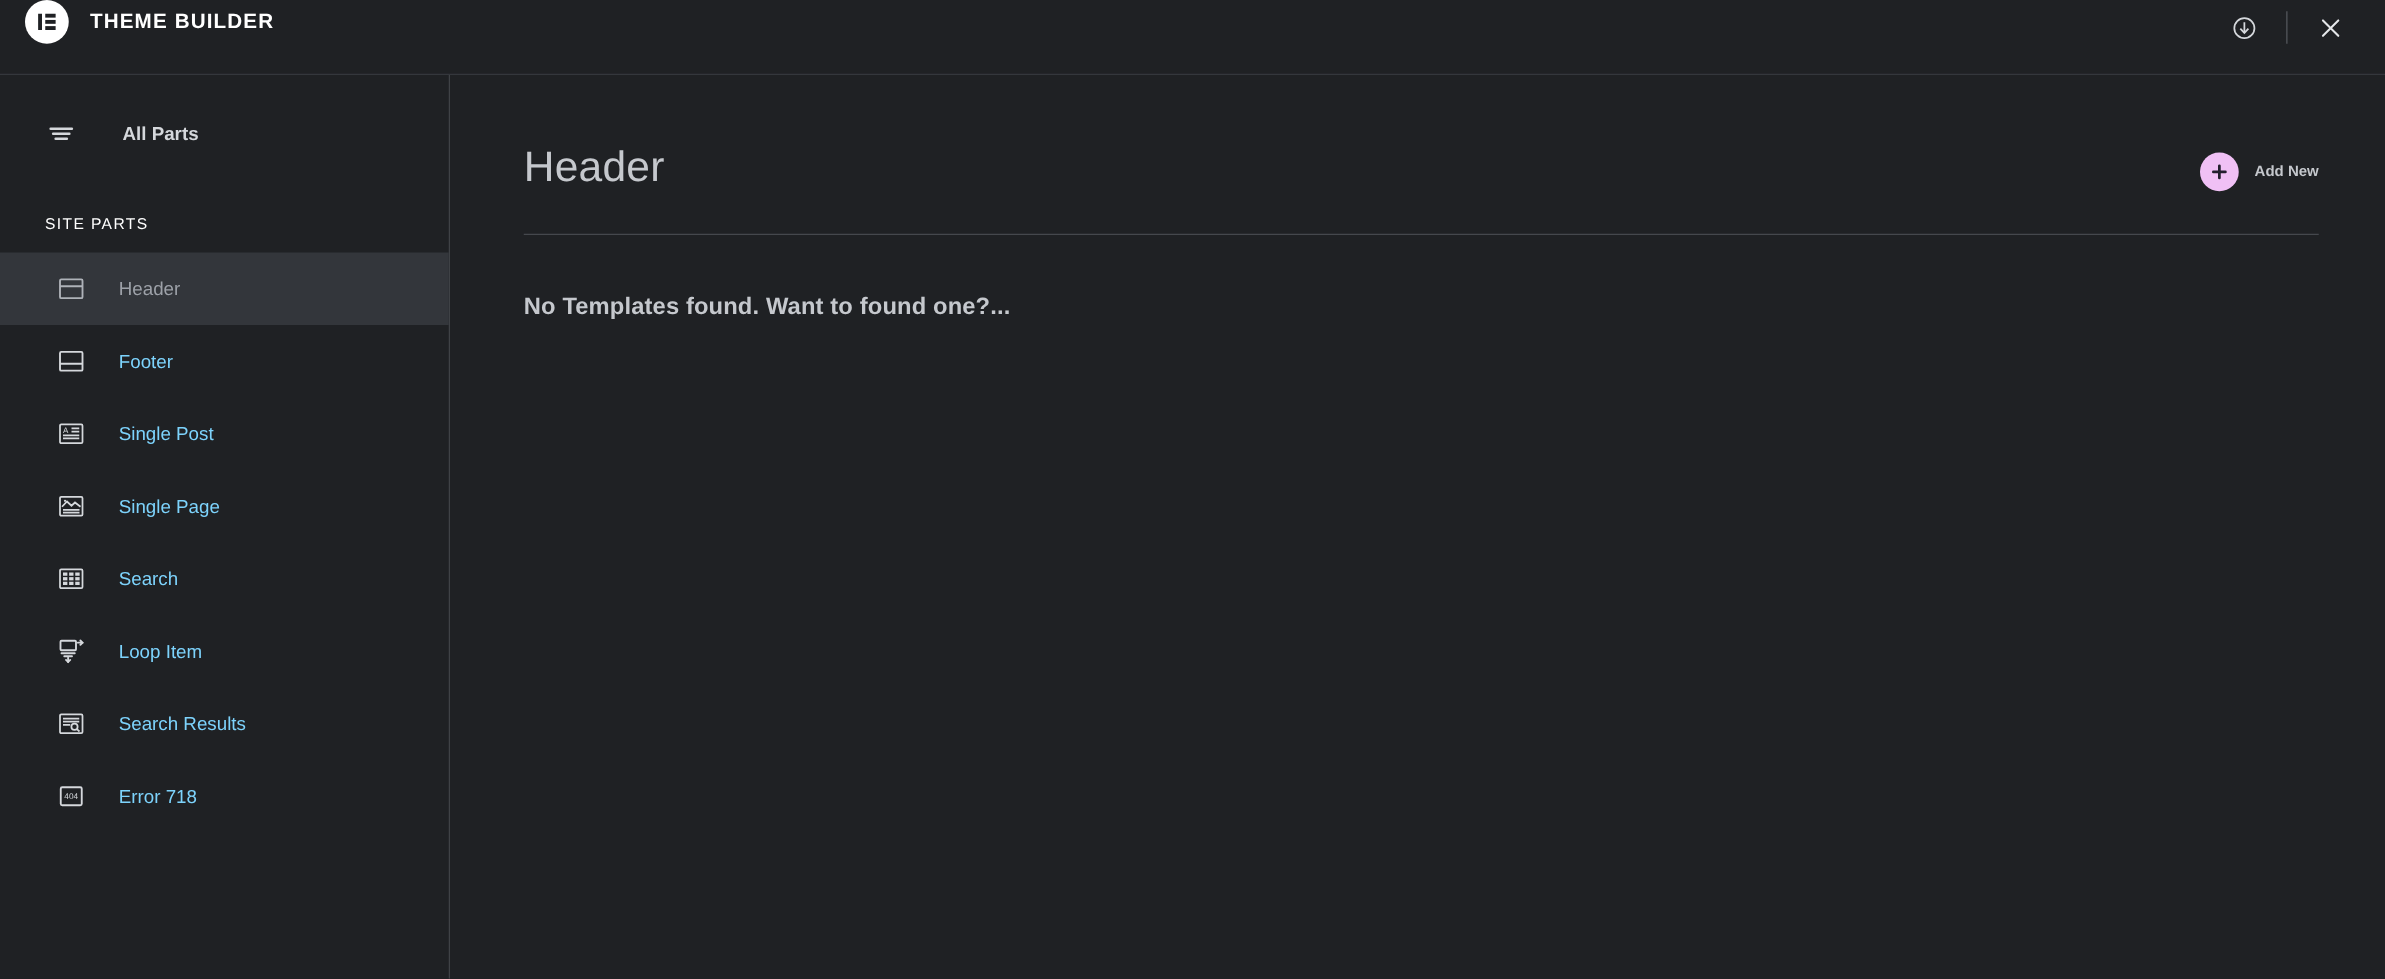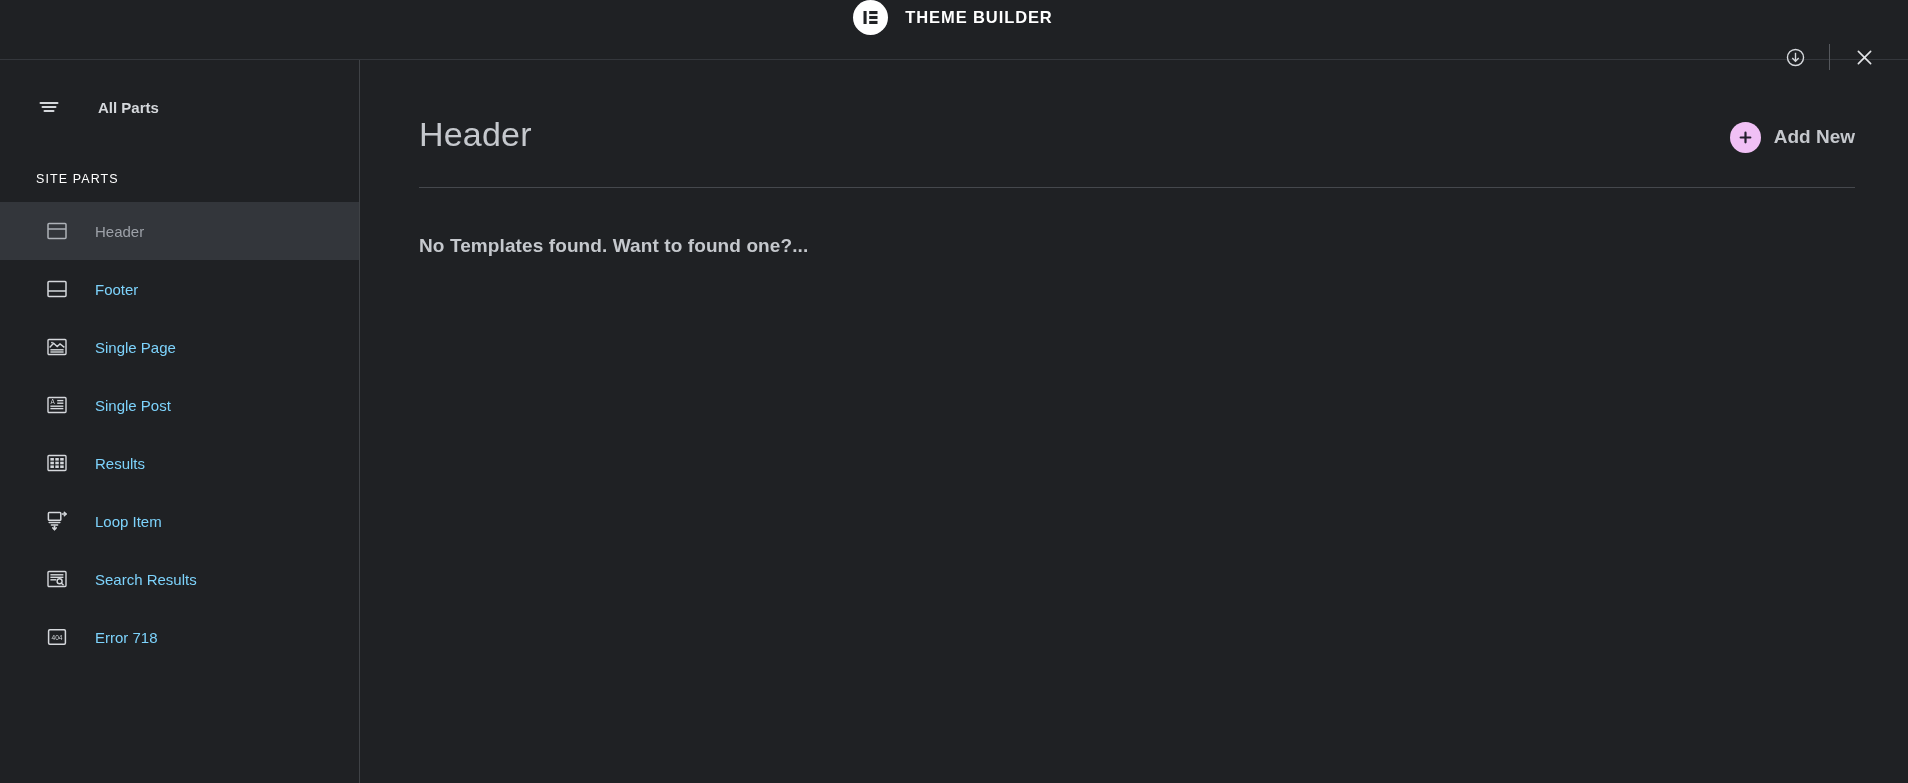--- a/index.html
+++ b/index.html
@@ -20,24 +20,23 @@
     background: #1f2124;
   }
 
   
   .topbar {
     height: 60px;
     min-height: 60px;
     background: #1f2124;
     border-bottom: 1px solid #34373c;
     display: flex;
-    align-items: center;
+    align-items: flex-start;
     padding: 0 22px 0 20px;
     position: relative;
-    flex-direction: column;
   }
 
   .brand {
     display: flex;
     align-items: center;
     gap: 17px;
   }
 
   .logo-circle {
     width: 35px;
@@ -195,21 +194,21 @@
     border-radius: 50%;
     background: #f0c0f5;
     display: flex;
     align-items: center;
     justify-content: center;
     flex-shrink: 0;
   }
 
   .add-new-label {
     color: #c5c8cd;
-    font-size: 19px;
+    font-size: 12px;
     font-weight: bold;
   }
 
   .main-divider {
     height: 1px;
     background: #45484d;
     margin-top: 33px;
   }
 
   .empty-state {
@@ -292,59 +291,59 @@
               <line x1="3" y1="14" x2="21" y2="14"></line>
             </svg>
           </span>
           <span class="nav-label">Footer</span>
         </div>
 
         <div class="nav-item">
           <span class="nav-icon">
             <svg width="24" height="24" viewBox="0 0 24 24" fill="none" stroke="#d5d8dc" stroke-width="1.4" aria-hidden="true">
               <rect x="3" y="4.5" width="18" height="15" rx="1"></rect>
-              <polyline points="4.6,12.4 8.6,8.2 12.2,11.6 15,9 19.4,12.4"></polyline>
-              <circle cx="7" cy="7.6" r="0.9" fill="#d5d8dc" stroke="none"></circle>
-              <line x1="5.4" y1="14.8" x2="18.6" y2="14.8"></line>
-              <line x1="5.4" y1="17" x2="18.6" y2="17"></line>
-            </svg>
-          </span>
-          <span class="nav-label">Single Page</span>
-        </div>
-
-        <div class="nav-item">
-          <span class="nav-icon">
-            <svg width="24" height="24" viewBox="0 0 24 24" fill="none" stroke="#d5d8dc" stroke-width="1.4" aria-hidden="true">
-              <rect x="3" y="4.5" width="18" height="15" rx="1"></rect>
               <text x="5.4" y="11.3" font-size="6.4" fill="#d5d8dc" stroke="none" font-family="Liberation Sans, sans-serif">A</text>
               <line x1="12.2" y1="7.6" x2="18.4" y2="7.6"></line>
               <line x1="12.2" y1="10.2" x2="18.4" y2="10.2"></line>
               <line x1="5.4" y1="13.2" x2="18.4" y2="13.2"></line>
               <line x1="5.4" y1="15.6" x2="18.4" y2="15.6"></line>
             </svg>
           </span>
           <span class="nav-label">Single Post</span>
+        </div>
+
+        <div class="nav-item">
+          <span class="nav-icon">
+            <svg width="24" height="24" viewBox="0 0 24 24" fill="none" stroke="#d5d8dc" stroke-width="1.4" aria-hidden="true">
+              <rect x="3" y="4.5" width="18" height="15" rx="1"></rect>
+              <polyline points="4.6,12.4 8.6,8.2 12.2,11.6 15,9 19.4,12.4"></polyline>
+              <circle cx="7" cy="7.6" r="0.9" fill="#d5d8dc" stroke="none"></circle>
+              <line x1="5.4" y1="14.8" x2="18.6" y2="14.8"></line>
+              <line x1="5.4" y1="17" x2="18.6" y2="17"></line>
+            </svg>
+          </span>
+          <span class="nav-label">Single Page</span>
         </div>
 
         <div class="nav-item">
           <span class="nav-icon">
             <svg width="24" height="24" viewBox="0 0 24 24" fill="none" stroke="#d5d8dc" stroke-width="1.4" aria-hidden="true">
               <rect x="3" y="4.5" width="18" height="15" rx="1"></rect>
               <rect x="5.4" y="7" width="3.5" height="2.6" fill="#d5d8dc" stroke="none"></rect>
               <rect x="10.3" y="7" width="3.5" height="2.6" fill="#d5d8dc" stroke="none"></rect>
               <rect x="15.2" y="7" width="3.5" height="2.6" fill="#d5d8dc" stroke="none"></rect>
               <rect x="5.4" y="10.7" width="3.5" height="2.6" fill="#d5d8dc" stroke="none"></rect>
               <rect x="10.3" y="10.7" width="3.5" height="2.6" fill="#d5d8dc" stroke="none"></rect>
               <rect x="15.2" y="10.7" width="3.5" height="2.6" fill="#d5d8dc" stroke="none"></rect>
               <rect x="5.4" y="14.4" width="3.5" height="2.6" fill="#d5d8dc" stroke="none"></rect>
               <rect x="10.3" y="14.4" width="3.5" height="2.6" fill="#d5d8dc" stroke="none"></rect>
               <rect x="15.2" y="14.4" width="3.5" height="2.6" fill="#d5d8dc" stroke="none"></rect>
             </svg>
           </span>
-          <span class="nav-label">Results</span>
+          <span class="nav-label">Search</span>
         </div>
 
         <div class="nav-item">
           <span class="nav-icon">
             <svg width="24" height="24" viewBox="0 0 24 24" fill="none" stroke="#d5d8dc" stroke-width="1.5" stroke-linecap="round" aria-hidden="true">
               <rect x="3.4" y="3.6" width="12.4" height="7.6" rx="0.8"></rect>
               <line x1="17.3" y1="5.1" x2="21" y2="5.1"></line>
               <polyline points="19.3,3.4 21,5.1 19.3,6.8"></polyline>
               <line x1="4.2" y1="13.6" x2="14.8" y2="13.6"></line>
               <line x1="6.4" y1="16" x2="12.6" y2="16"></line>

